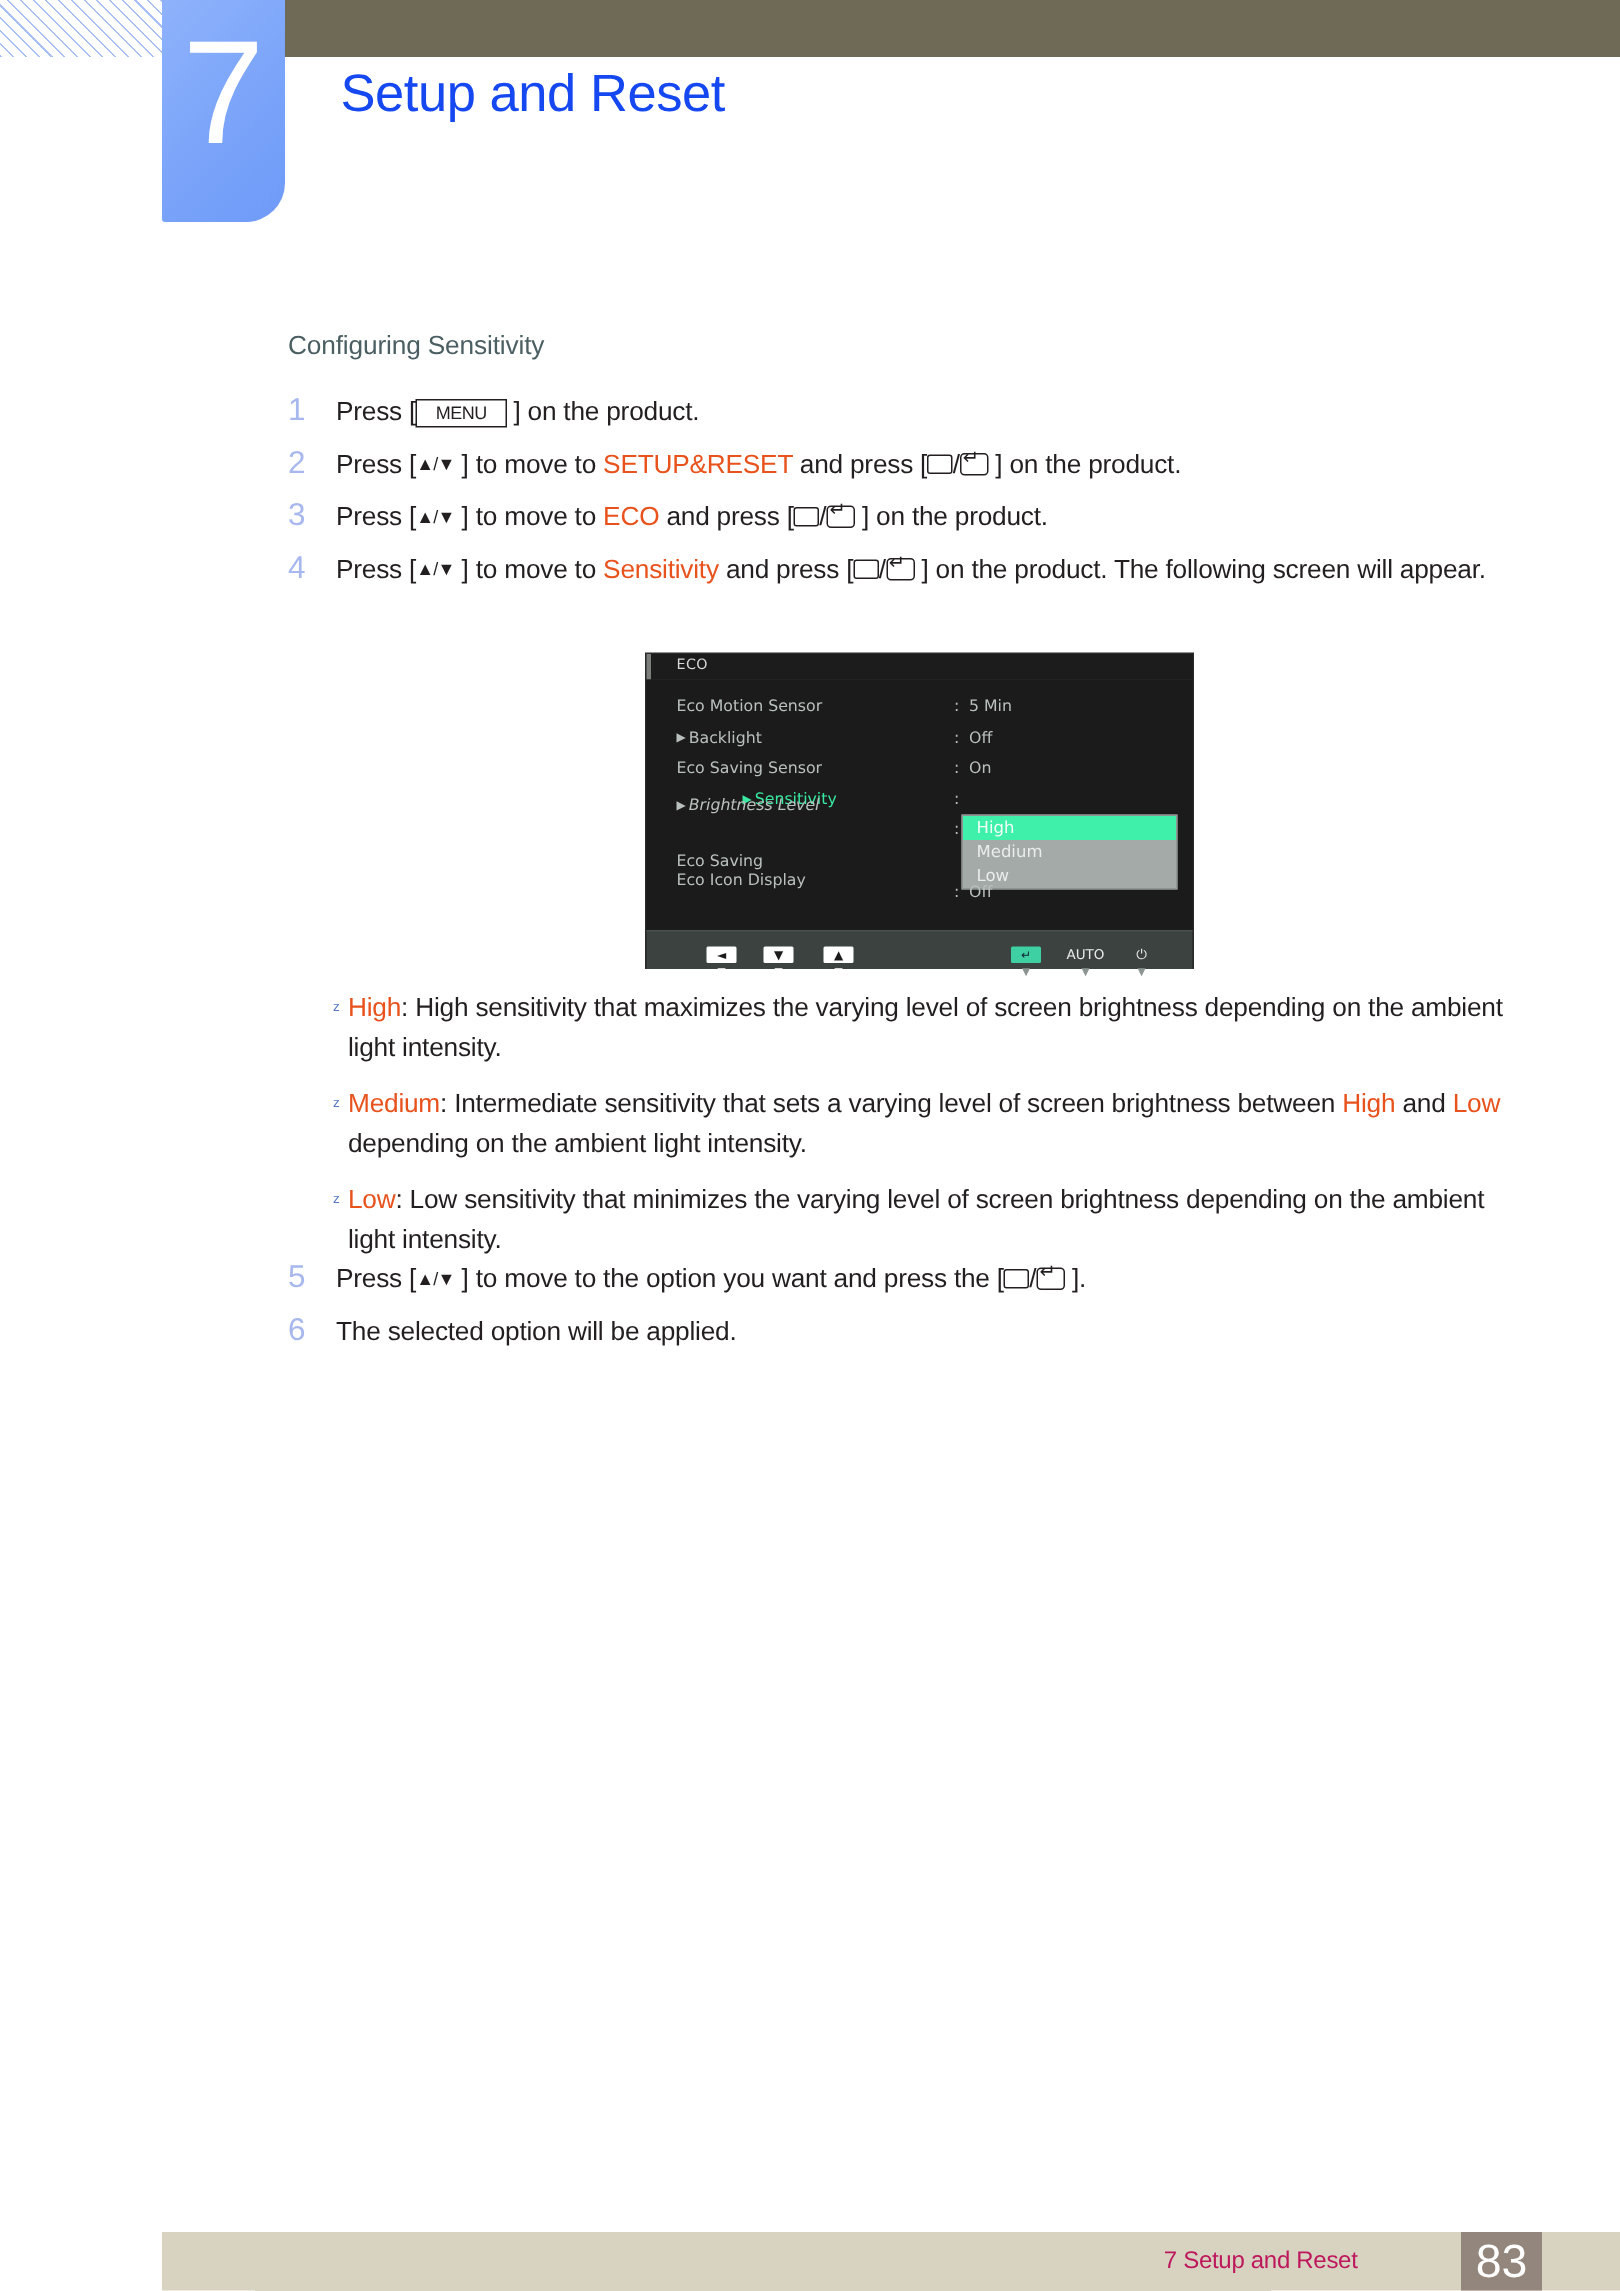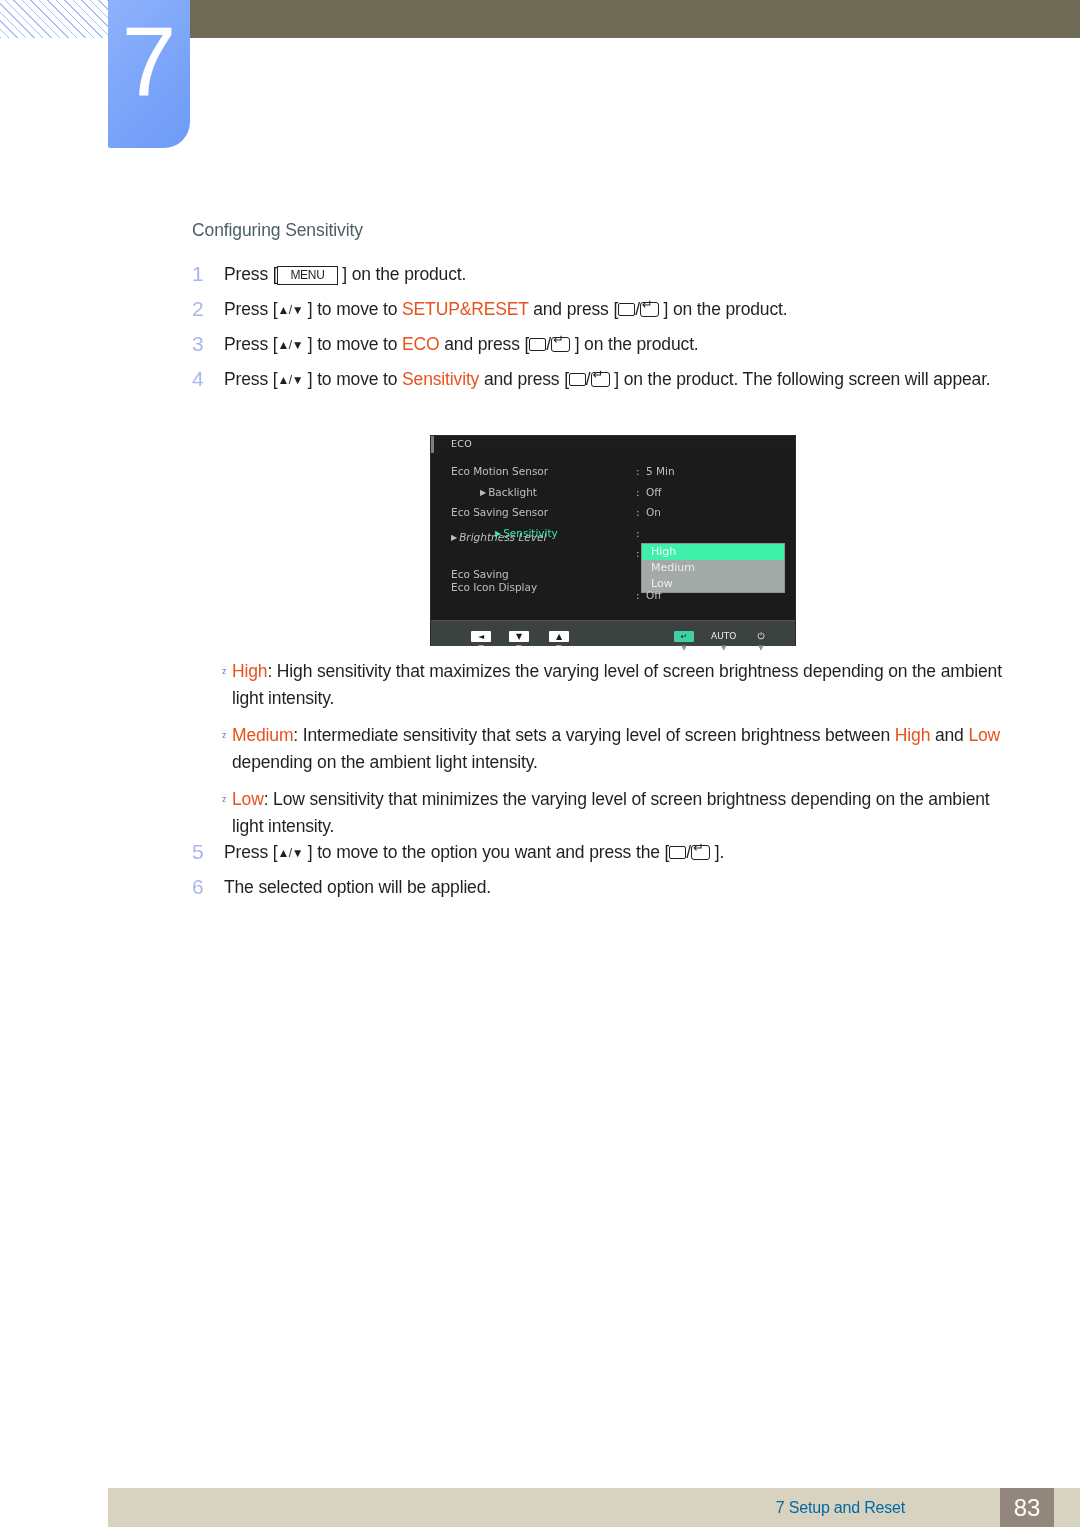--- a/index.html
+++ b/index.html
@@ -322,45 +322,46 @@
     top: 1488px;
     width: 972px;
     height: 39px;
     background: #d8d3c1;
   }
   .footer-text {
     position: absolute;
     right: 175px;
     top: 11px;
     font-size: 16px;
-    color: #0369a1;
+    color: #be185d;
     letter-spacing: -0.2px;
   }
   .footer-page {
     position: absolute;
-    left: 892px;
+    left: 866px;
     top: 0;
     width: 54px;
     height: 39px;
     background: #93867c;
     color: #ffffff;
-    font-size: 24px;
+    font-size: 31px;
     line-height: 39px;
     text-align: center;
   }
 </style>
 </head>
 <body>
 
 <div class="header">
   <div class="hatch"></div>
   <div class="olive-bar"></div>
   <div class="chapter-badge">
     <div class="chapter-num">7</div>
   </div>
+  <div class="chapter-title">Setup and Reset</div>
 </div>
 
 <div class="content">
 
   <div class="section-heading">Configuring Sensitivity</div>
 
   <div class="steps" id="steps-container">
       <div class="step">
         <div class="step-num">1</div>
         <div class="step-text">Press [<span class="keybox menu">MENU</span> ] on the product.</div>
@@ -385,21 +386,21 @@
     </div>
     <div class="osd-body" id="osd-body">
       <div class="osd-dropdown" id="osd-dropdown">
           <div class="dd-item sel">High</div>
           <div class="dd-item">Medium</div>
           <div class="dd-item">Low</div>
         </div>
     <div class="osd-row" style="top: 12px;"><span>Eco Motion Sensor</span></div>
         <div class="osd-colon" style="top: 12px;">:</div>
         <div class="osd-val" style="top: 12px;">5 Min</div>
-        <div class="osd-row" style="top: 33px; margin-left: 29px;"><span class="tri">▶</span><span>Backlight</span></div>
+        <div class="osd-row" style="top: 33px;"><span class="tri">▶</span><span>Backlight</span></div>
         <div class="osd-colon" style="top: 33px;">:</div>
         <div class="osd-val" style="top: 33px;">Off</div>
         <div class="osd-row" style="top: 53px;"><span>Eco Saving Sensor</span></div>
         <div class="osd-colon" style="top: 53px;">:</div>
         <div class="osd-val" style="top: 53px;">On</div>
         <div class="osd-row active" style="top: 74px;"><span class="tri">▶</span><span>Sensitivity</span></div>
         <div class="osd-colon" style="top: 74px;">:</div>
         <div class="osd-row" style="top: 78px; font-style: italic;"><span class="tri">▶</span><span>Brightness Level</span></div>
         <div class="osd-colon" style="top: 94px;">:</div>
         <div class="osd-row" style="top: 115px;"><span>Eco Saving</span></div>

